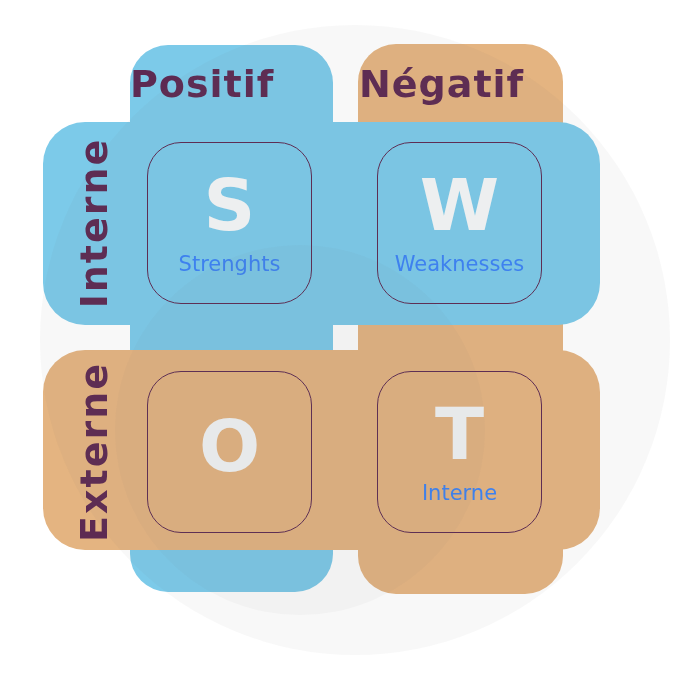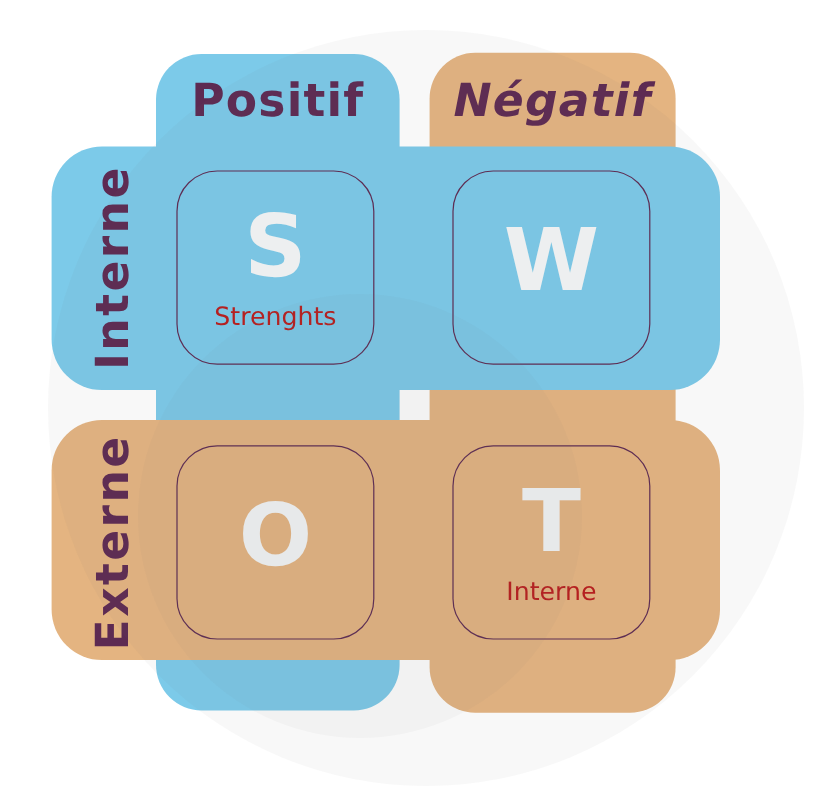--- a/index.html
+++ b/index.html
@@ -66,38 +66,37 @@
   .cell-o { left: 147px; top: 371px; }
   .cell-t { left: 377px; top: 371px; }
   .cell .letter {
     color: #f4f6f7;
     font-size: 72px;
     font-weight: bold;
     line-height: 1;
     margin-bottom: 12px;
   }
   .cell .sublabel {
-    color: #b91c1c;
+    color: #3b82f6;
     font-size: 21px;
     line-height: 1.1;
   }
   
   .axis-top {
     position: absolute;
     z-index: 4;
     top: 62px;
     width: 203px;
-    text-align: center;
     color: #5d2a52;
     font-size: 38px;
     font-weight: bold;
     letter-spacing: 1px;
   }
   .axis-top-positif { left: 130px; }
-  .axis-top-negatif { left: 359px; font-style: italic; }
+  .axis-top-negatif { left: 359px; }
   .axis-left {
     position: absolute;
     z-index: 4;
     color: #5d2a52;
     font-size: 38px;
     font-weight: bold;
     letter-spacing: 2px;
     white-space: nowrap;
     transform: translate(-50%, -50%) rotate(-90deg);
   }
@@ -132,20 +131,21 @@
   <div class="row row-interne"></div>
   <div class="row row-externe"></div>
 
   <div class="cell cell-s">
     <div class="letter">S</div>
     <div class="sublabel">Strenghts</div>
   </div>
 
   <div class="cell cell-w">
     <div class="letter">W</div>
+    <div class="sublabel">Weaknesses</div>
   </div>
 
   <div class="cell cell-o">
     <div class="letter">O</div>
   </div>
 
   <div class="cell cell-t">
     <div class="letter">T</div>
     <div class="sublabel">Interne</div>
   </div>

